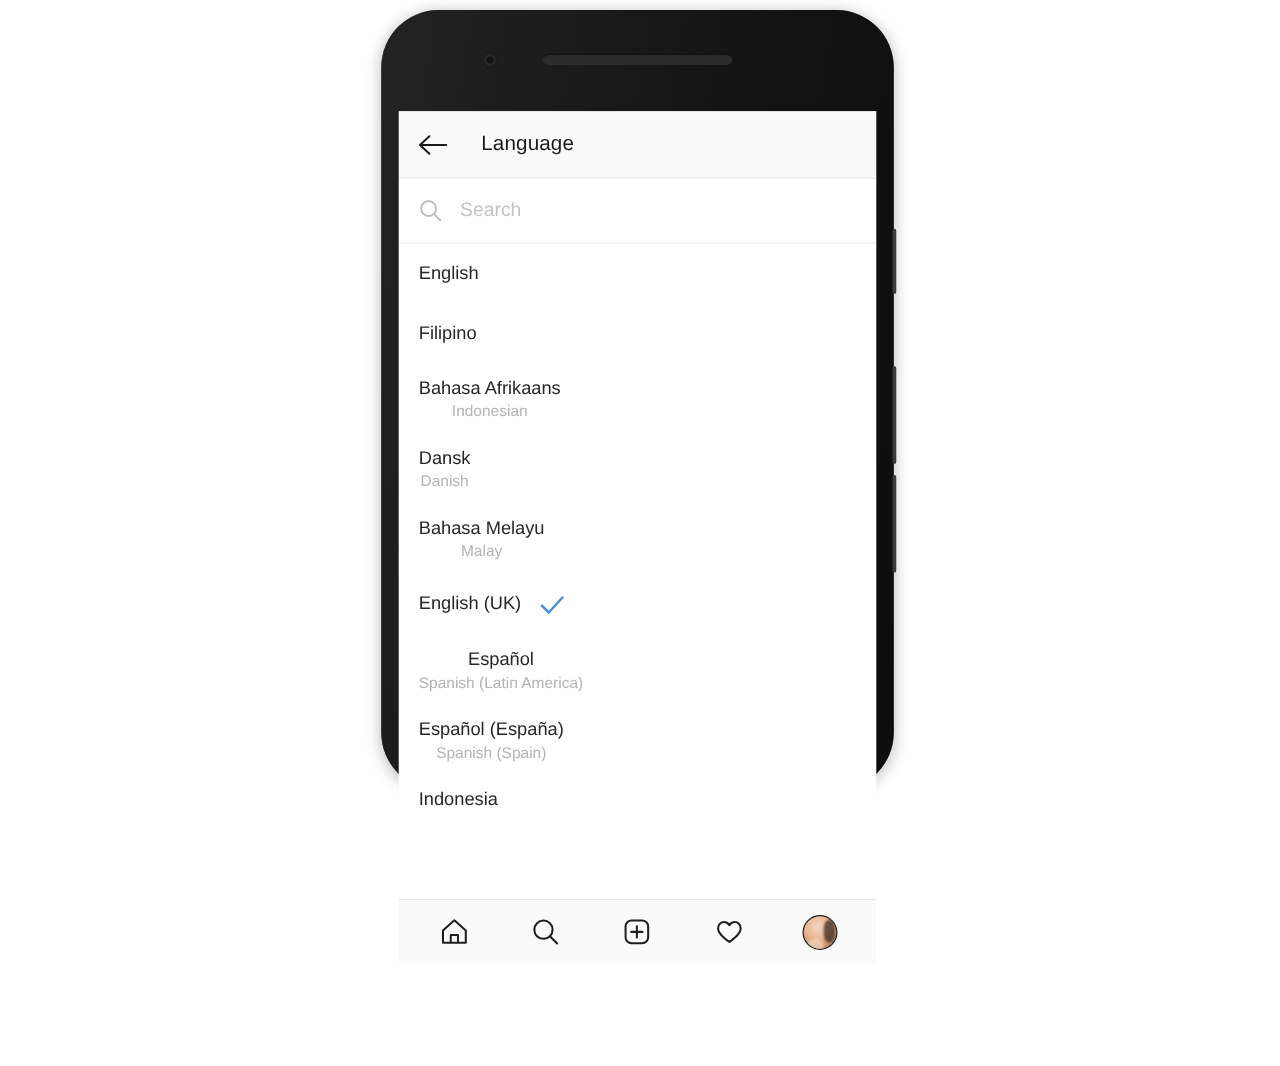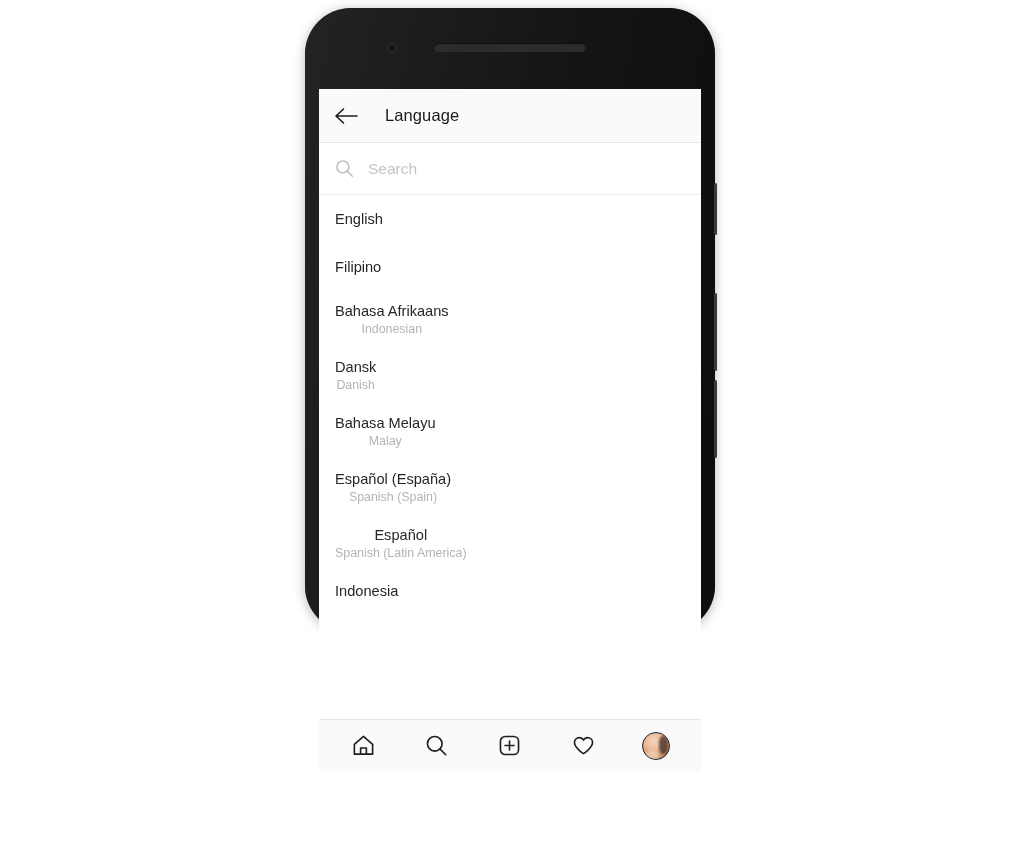--- a/index.html
+++ b/index.html
@@ -321,32 +321,42 @@
         </div>
 
         <div class="lang-row">
           <div class="lang-texts">
             <span class="lang-native">Bahasa Melayu</span>
             <span class="lang-english">Malay</span>
           </div>
         </div>
 
 
+        <div class="lang-row tall">
+          <div class="lang-texts">
+            <span class="lang-native">English (UK)</span>
+          </div>
+          <span class="check-icon">
+            <svg width="22" height="20" viewBox="0 0 22 20">
+              <path d="M2.5 10.5 L8 16 L19 4" fill="none" stroke="#4a90d9" stroke-width="2" stroke-linecap="round" stroke-linejoin="round"></path>
+            </svg>
+          </span>
+        </div>
+
+        <div class="lang-row">
+          <div class="lang-texts">
+            <span class="lang-native">Español</span>
+            <span class="lang-english">Spanish (Latin America)</span>
+          </div>
+        </div>
 
         <div class="lang-row">
           <div class="lang-texts">
             <span class="lang-native">Español (España)</span>
             <span class="lang-english">Spanish (Spain)</span>
-          </div>
-        </div>
-
-        <div class="lang-row">
-          <div class="lang-texts">
-            <span class="lang-native">Español</span>
-            <span class="lang-english">Spanish (Latin America)</span>
           </div>
         </div>
 
         <div class="lang-row">
           <div class="lang-texts">
             <span class="lang-native">Indonesia</span>
           </div>
         </div>
 
       </div>

